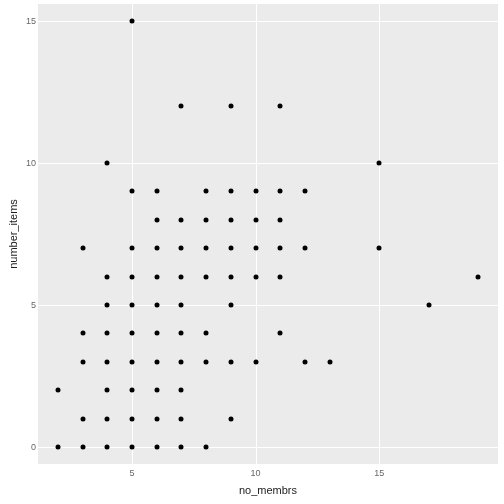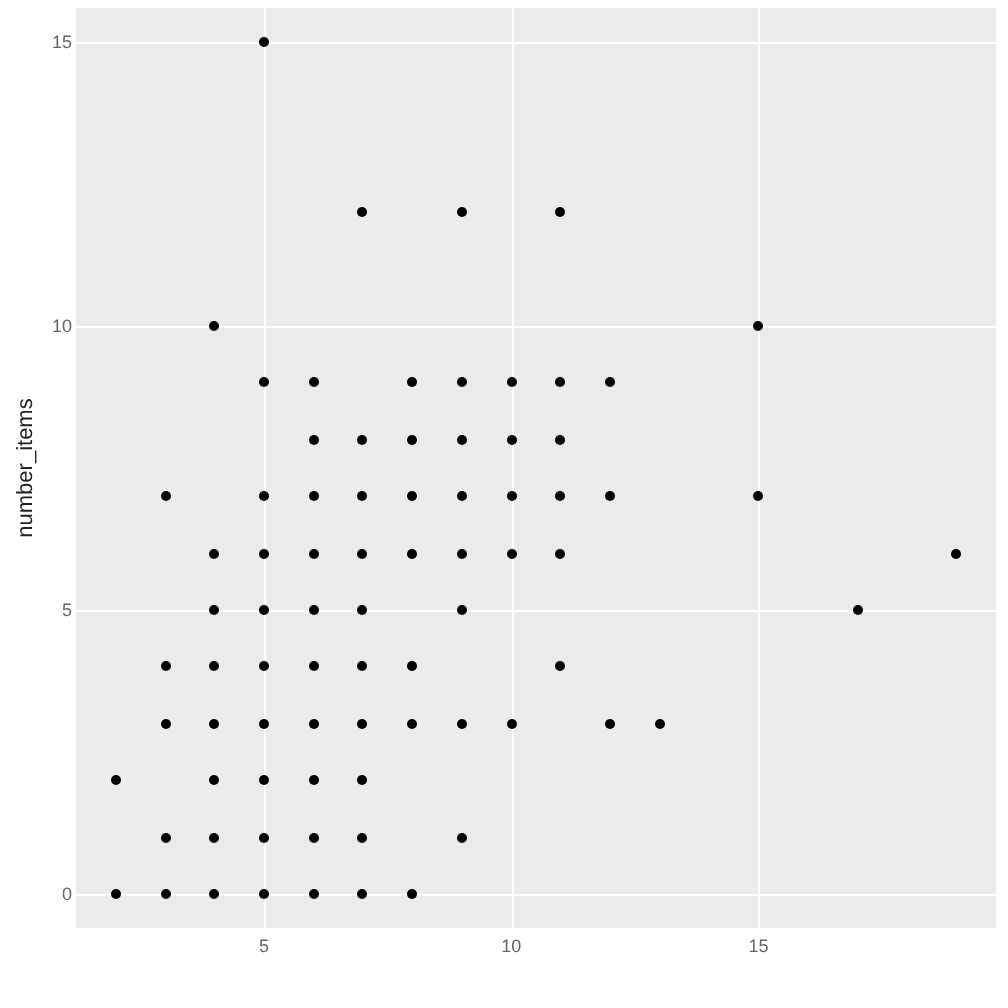--- a/index.html
+++ b/index.html
@@ -106,20 +106,21 @@
       <div class="pt" style="left: 242.366px; top: 102.222px;"></div>
       <div class="pt" style="left: 267.097px; top: 357.778px;"></div>
       <div class="pt" style="left: 267.097px; top: 244.198px;"></div>
       <div class="pt" style="left: 267.097px; top: 187.407px;"></div>
       <div class="pt" style="left: 291.828px; top: 357.778px;"></div>
       <div class="pt" style="left: 341.29px; top: 244.198px;"></div>
       <div class="pt" style="left: 341.29px; top: 159.012px;"></div>
       <div class="pt" style="left: 390.753px; top: 300.988px;"></div>
       <div class="pt" style="left: 440.215px; top: 272.593px;"></div>
     </div>
+  <div class="axis-x-title">no_membrs</div>
   <div class="axis-y-title">
       <span>number_items</span>
     </div>
 <div class="tick-x" style="left: 131.978px;">5</div>
     <div class="tick-x" style="left: 255.634px;">10</div>
     <div class="tick-x" style="left: 379.29px;">15</div>
     <div class="tick-y" style="top: 446.963px;">0</div>
     <div class="tick-y" style="top: 304.988px;">5</div>
     <div class="tick-y" style="top: 163.012px;">10</div>
     <div class="tick-y" style="top: 21.037px;">15</div>

